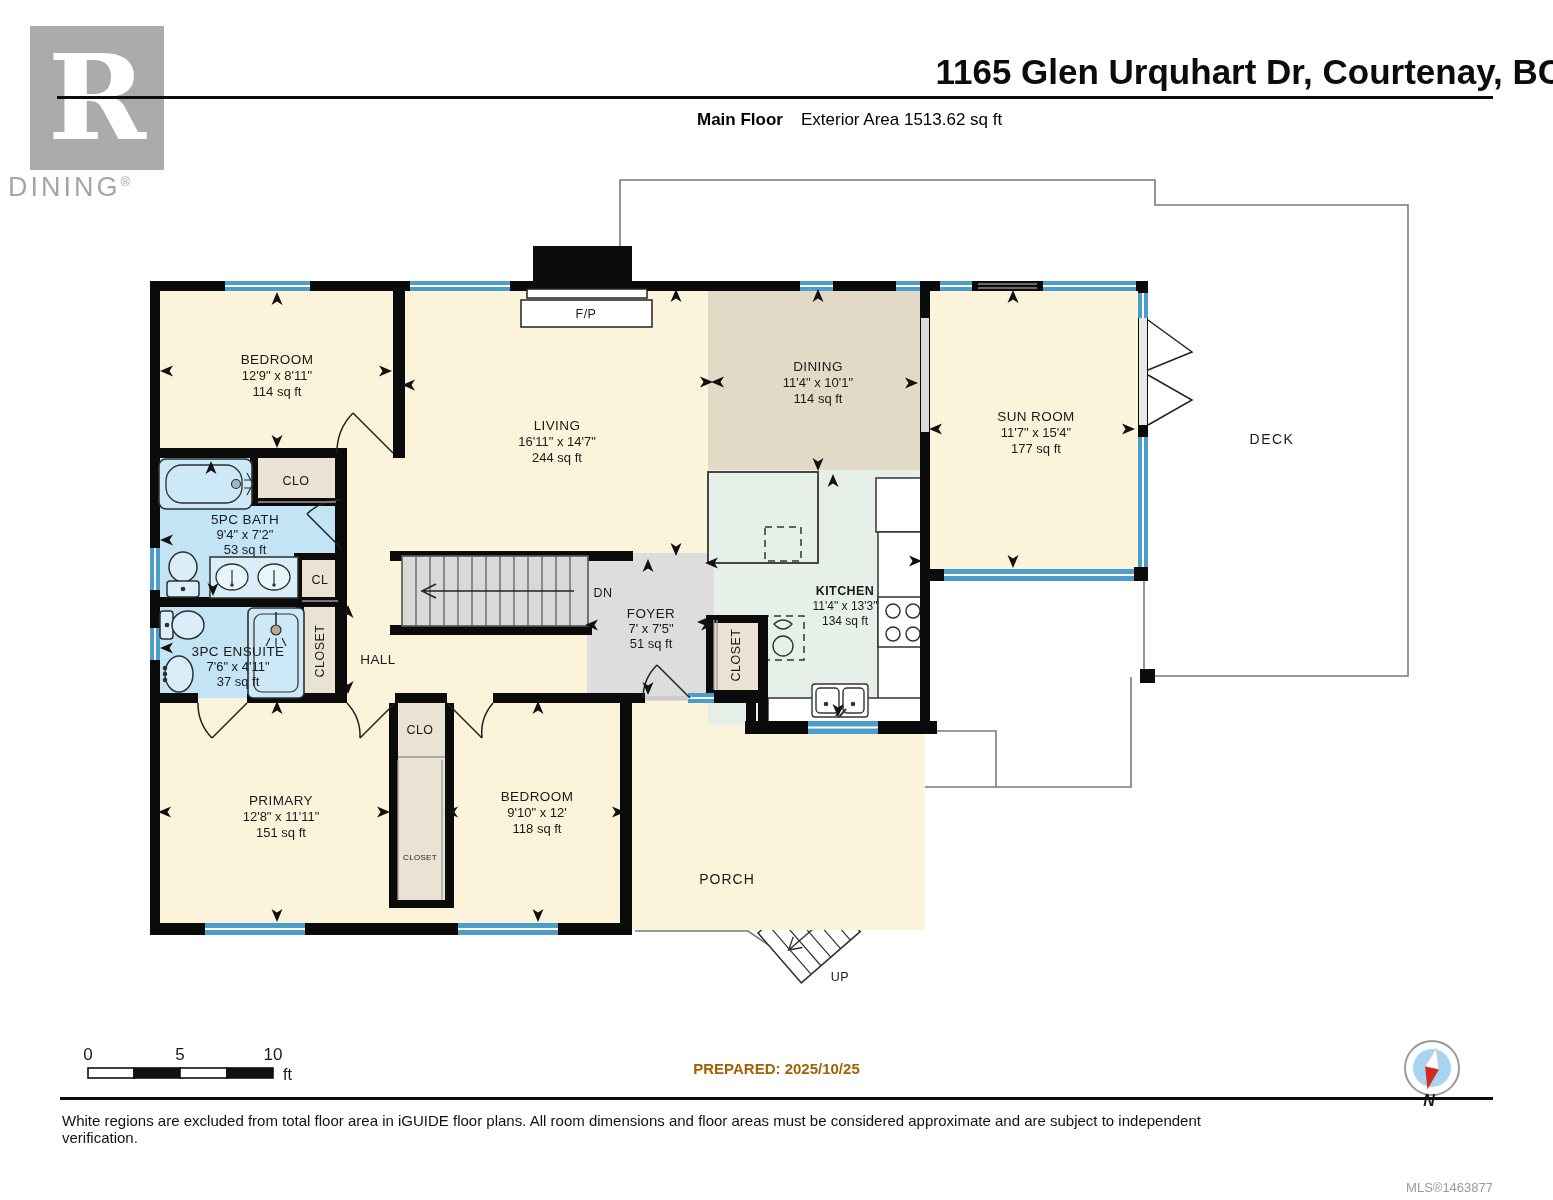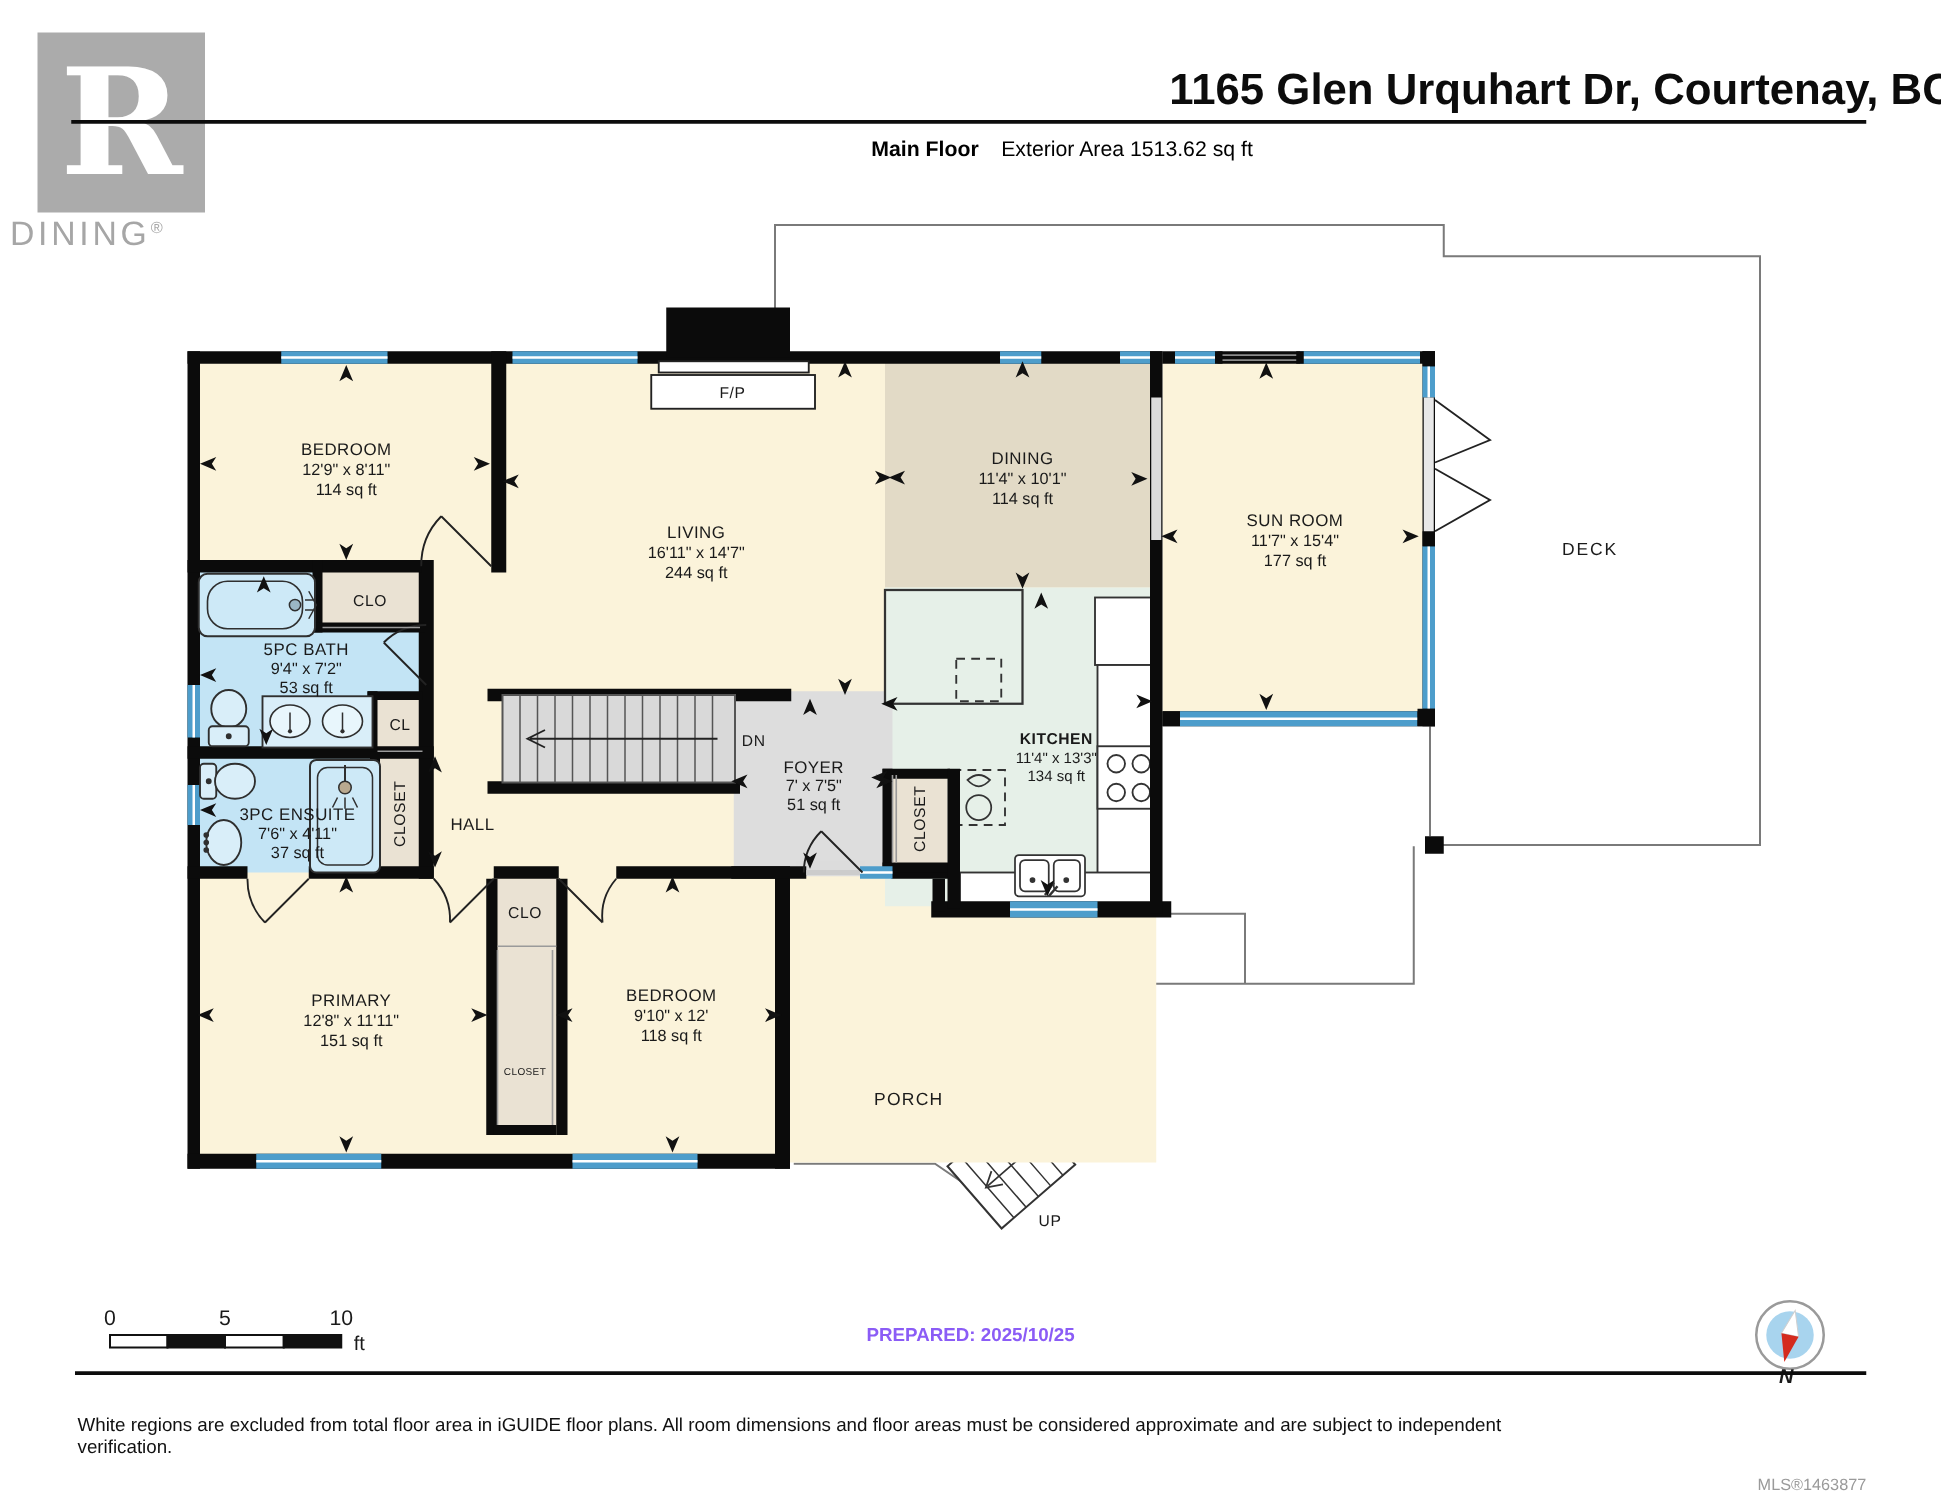--- a/index.html
+++ b/index.html
@@ -11,23 +11,23 @@
   .tiny-lbl{font-size:8px;letter-spacing:.3px;}
   .zone-lbl{font-size:14px;letter-spacing:1.5px;}
   .hdr-title{position:absolute;left:0;top:52px;width:100%;text-align:right;font-size:35px;font-weight:bold;color:#0c0c0c;margin-left:10px;}
   .hdr-rule{position:absolute;left:57px;top:96px;width:1436px;height:3px;background:#0c0c0c;}
   .hdr-sub{position:absolute;left:697px;top:110px;font-size:17px;color:#000000;white-space:nowrap;}
   .hdr-sub b{margin-right:18px;}
   .logo{position:absolute;left:30px;top:26px;width:134px;height:144px;background:#ababab;display:flex;align-items:center;justify-content:center;}
   .logo span{color:#ffffff;font-family:"DejaVu Serif",serif;font-weight:bold;font-size:118px;line-height:1;}
   .logo-word{position:absolute;left:8px;top:172px;font-size:27px;letter-spacing:3px;color:#a6a6a6;}
   .logo-word sup{font-size:13px;}
-  .foot-prepared{position:absolute;left:0;top:1060px;width:100%;text-align:center;font-size:15px;font-weight:bold;color:#8b5cf6;}
+  .foot-prepared{position:absolute;left:0;top:1060px;width:100%;text-align:center;font-size:15px;font-weight:bold;color:#a16207;}
   .foot-rule{position:absolute;left:60px;top:1097px;width:1433px;height:3px;background:#0c0c0c;}
-  .foot-disclaimer{position:absolute;left:62px;top:1112px;width:1200px;font-size:15px;color:#111;margin-top:20px;}
+  .foot-disclaimer{position:absolute;left:62px;top:1112px;width:1200px;font-size:15px;color:#111;}
   .foot-mls{position:absolute;right:60px;top:1180px;font-size:13px;color:#9a9a9a;}
 </style>
 </head>
 <body>
 
 <div class="logo">
     <span>R</span>
   </div>
 <div class="logo-word"><span>DINING</span><sup>®</sup></div>
 <div class="hdr-title">1165 Glen Urquhart Dr, Courtenay, BC</div>

